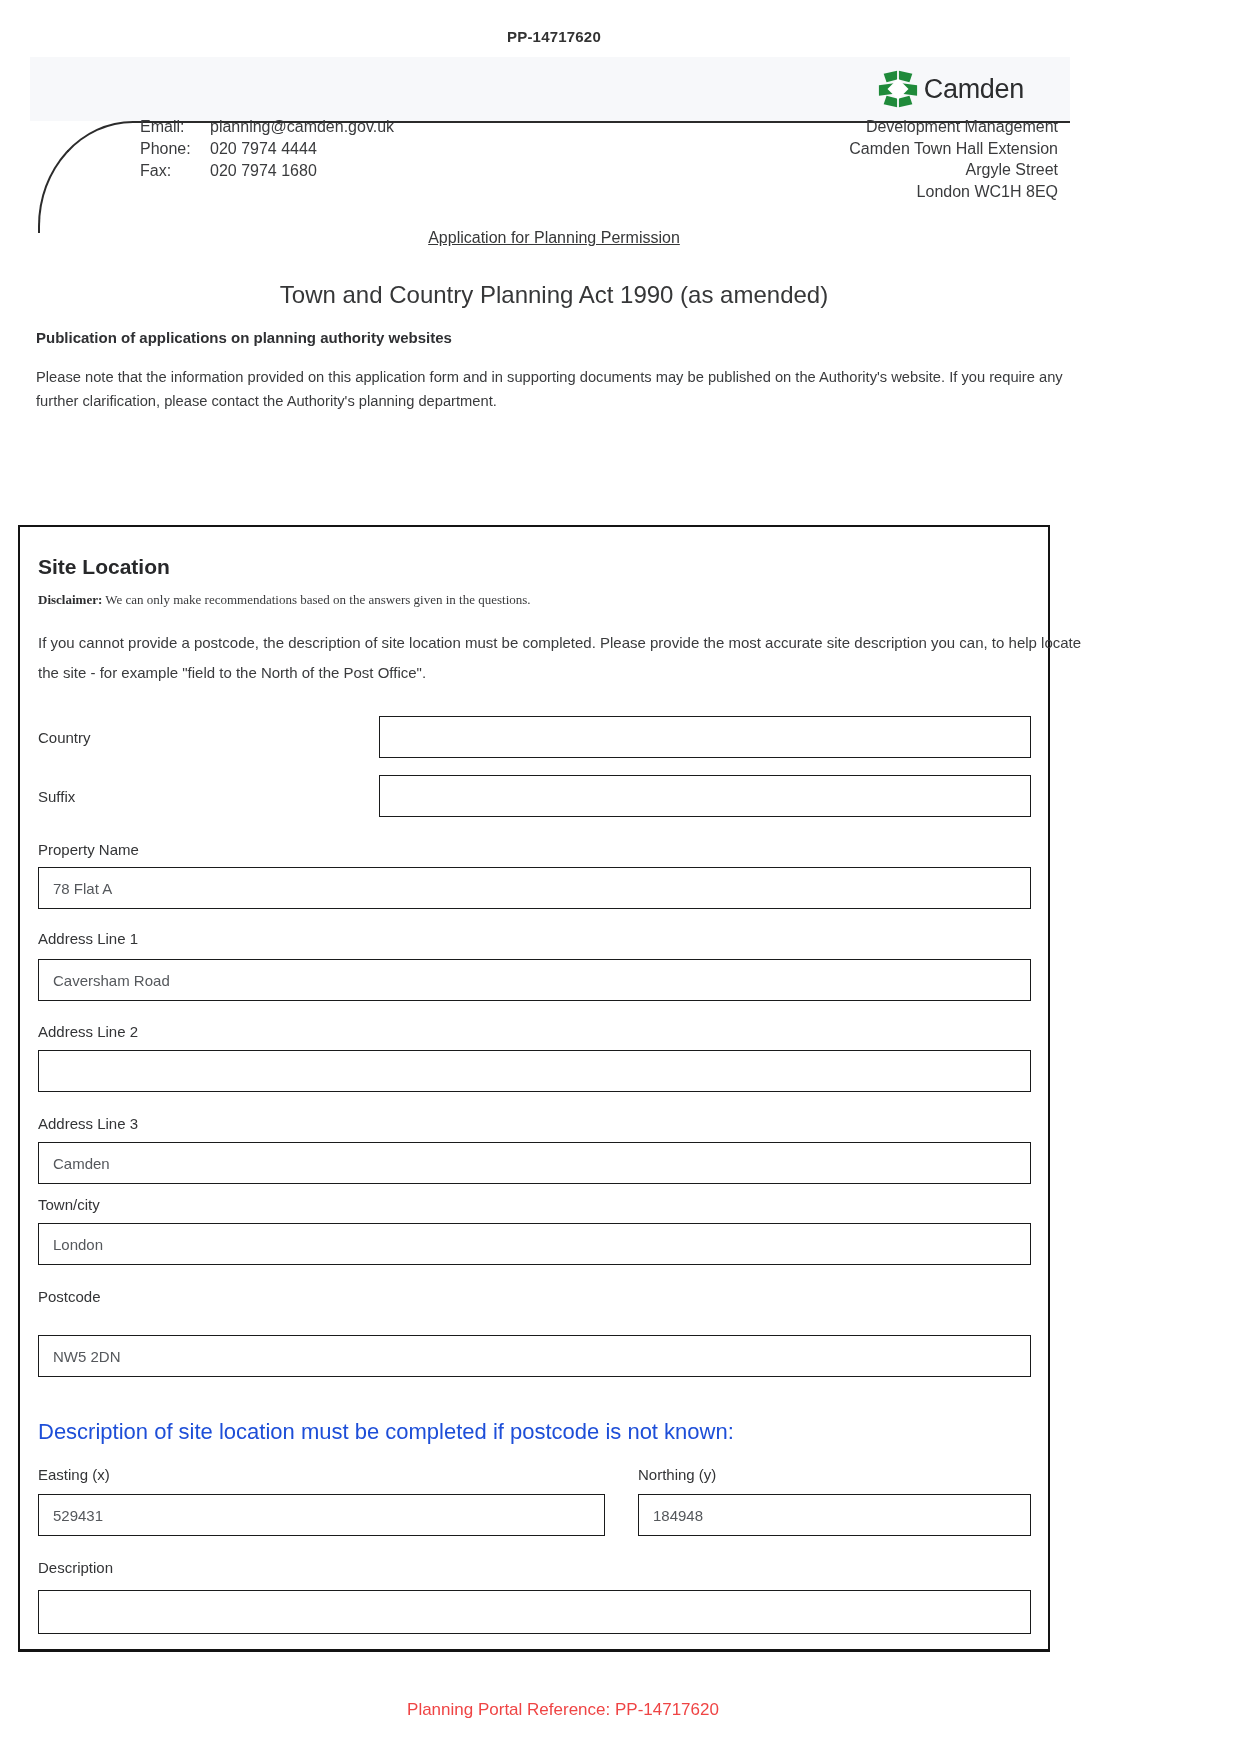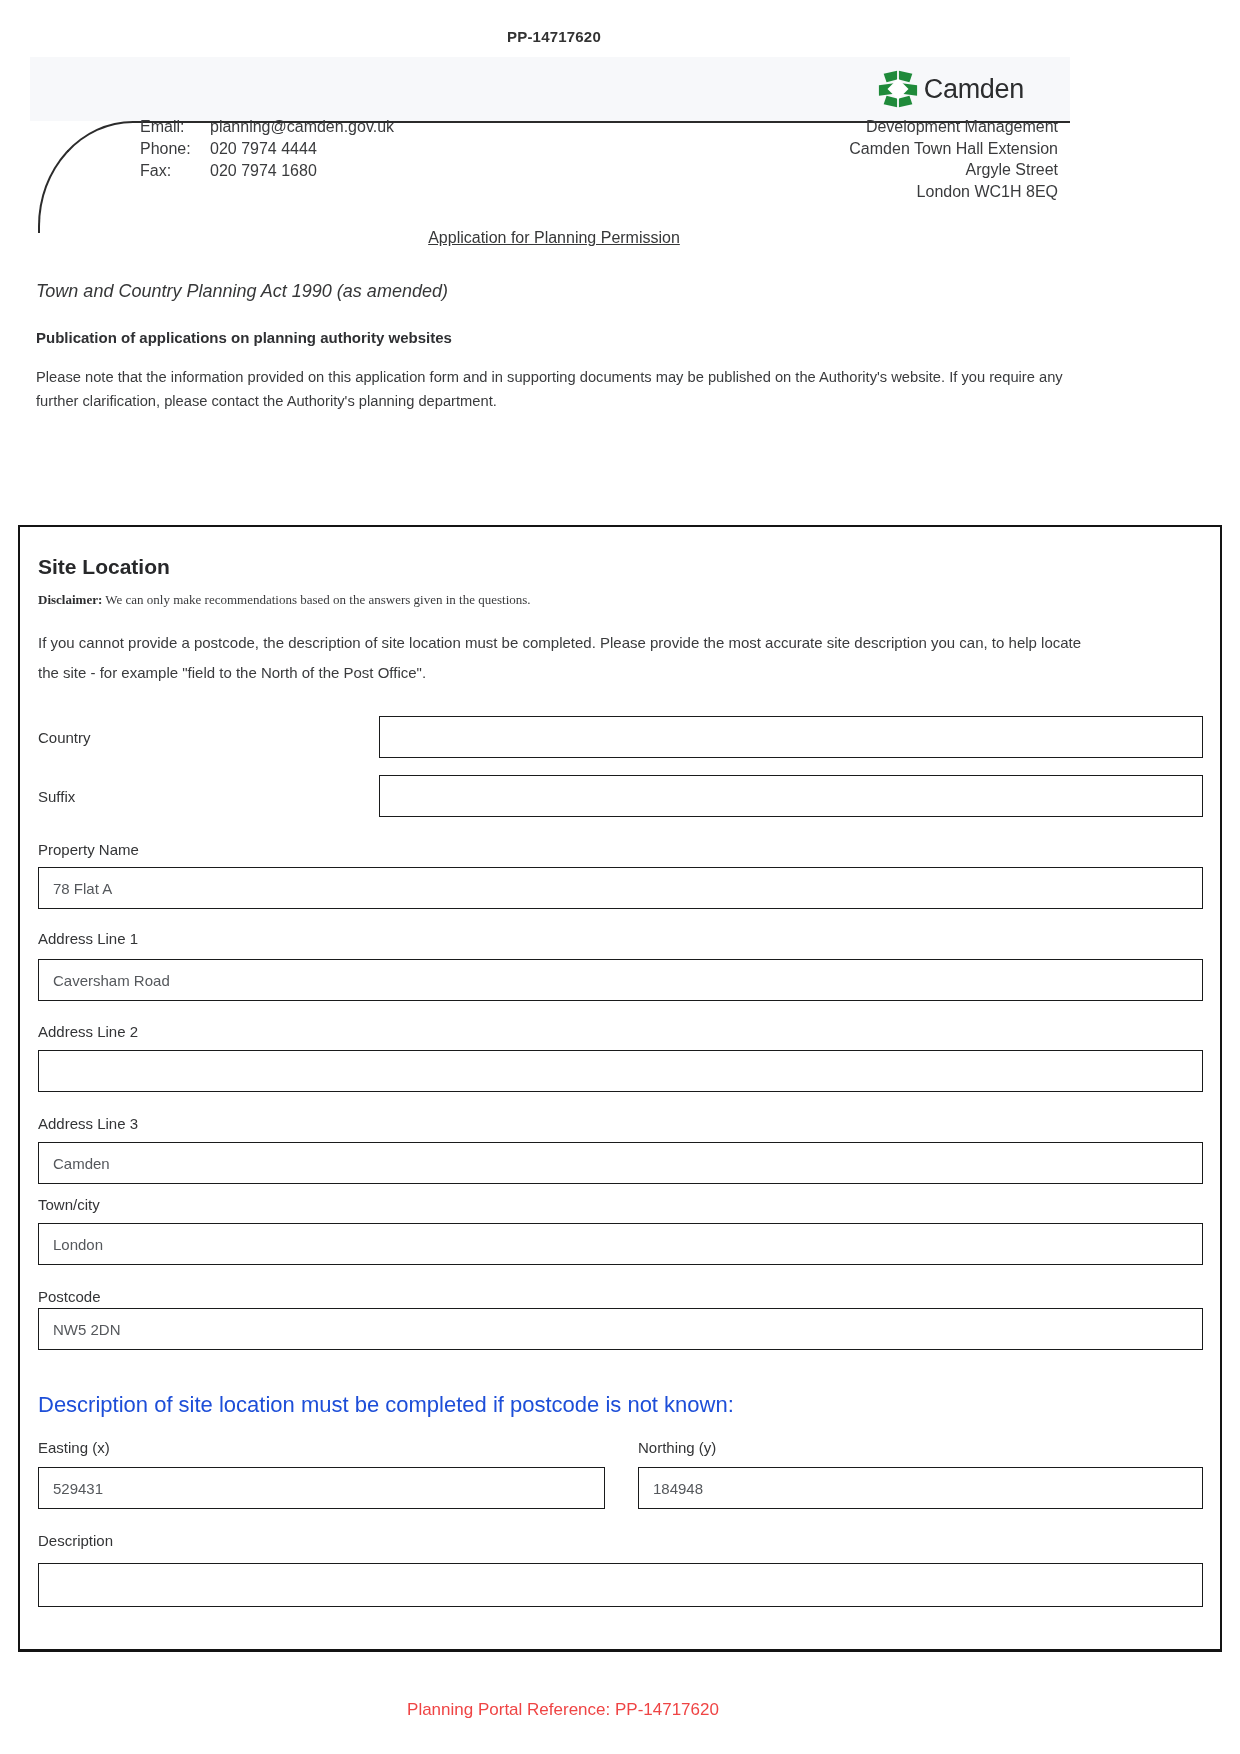--- a/index.html
+++ b/index.html
@@ -29,29 +29,29 @@
 
   
   .contact { top:116px; left:140px; font-size:16px; line-height:22px; color:#3a3b3d; }
   .contact .crow { display:flex; }
   .contact .clabel { width:70px; }
   .addr { top:116px; left:636px; width:422px; text-align:right;
     font-size:16px; line-height:21.5px; color:#3a3b3d; }
 
   .title-main { top:229px; left:36px; width:1036px; text-align:center;
     font-size:16px; color:#363738;text-decoration:underline; }
-  .title-act  { top:281px; left:36px; width:1036px; 
-    font-size:18px; color:#363738;font-style:italic; }
+  .title-act  { top:281px; left:36px; width:1036px; text-align:center;
+    font-size:24px; color:#363738; }
 
   .pub-heading { top:329px; left:36px; font-size:15px; font-weight:bold; color:#2f3033; }
   .pub-body { top:366px; left:36px; width:1034px; font-size:14.7px;
     line-height:23.5px; color:#3a3b3d; }
 
   
-  .sl-box { top:525px; left:18px; width:1204px; height:1127px;
+  .sl-box { top:525px; left:18px; width:1032px; height:1127px;
     border:2px solid #141414; border-bottom-width:3px;
     padding:0 17px 0 18px; background:#fff; }
   .sl-heading { margin-top:28px; font-size:21px; font-weight:bold; color:#27282a; }
   .disclaimer { margin-top:13px; font-size:13px; color:#3a3b3d;font-family:Liberation Serif, serif; }
   .disclaimer strong { color:#2c2d2f; }
   .intro { margin-top:20px; width:1058px; font-size:15px; line-height:30px; color:#3a3b3d; }
 
   .field-label { font-size:15px; color:#333436; }
   .sl-input { display:block; width:100%; height:42px; border:1.5px solid #1a1b1c;
     background:#fff; font-family:"Liberation Sans","DejaVu Sans",sans-serif;
@@ -62,21 +62,21 @@
   .row-inline .sl-input { flex:1; }
   .row-number { margin-top:28px; }
   .row-suffix { margin-top:17px; }
 
   .stack .field-label { display:block; }
   .lbl-property { margin-top:24px; }  .inp-property { margin-top:9px; }
   .lbl-addr1 { margin-top:21px; }     .inp-addr1 { margin-top:12px; }
   .lbl-addr2 { margin-top:22px; }     .inp-addr2 { margin-top:10px; }
   .lbl-addr3 { margin-top:23px; }     .inp-addr3 { margin-top:10px; }
   .lbl-town  { margin-top:12px; }     .inp-town  { margin-top:10px; }
-  .lbl-post  { margin-top:23px; }     .inp-post  { margin-top:3px; }
+  .lbl-post  { margin-top:23px; }     .inp-post  { margin-top:30px; }
 
   .desc-heading { margin-top:40px; font-size:22px; line-height:30px; color:#1d4ed8; }
 
   .en-labels { margin-top:19px; display:flex; }
   .en-labels .col1 { width:567px; margin-right:33px; }
   .en-labels .col2 { flex:1; }
   .en-inputs { margin-top:11px; display:flex; }
   .en-inputs .col1 { width:567px; margin-right:33px; flex:none; }
   .en-inputs .col2 { flex:1; }
 

